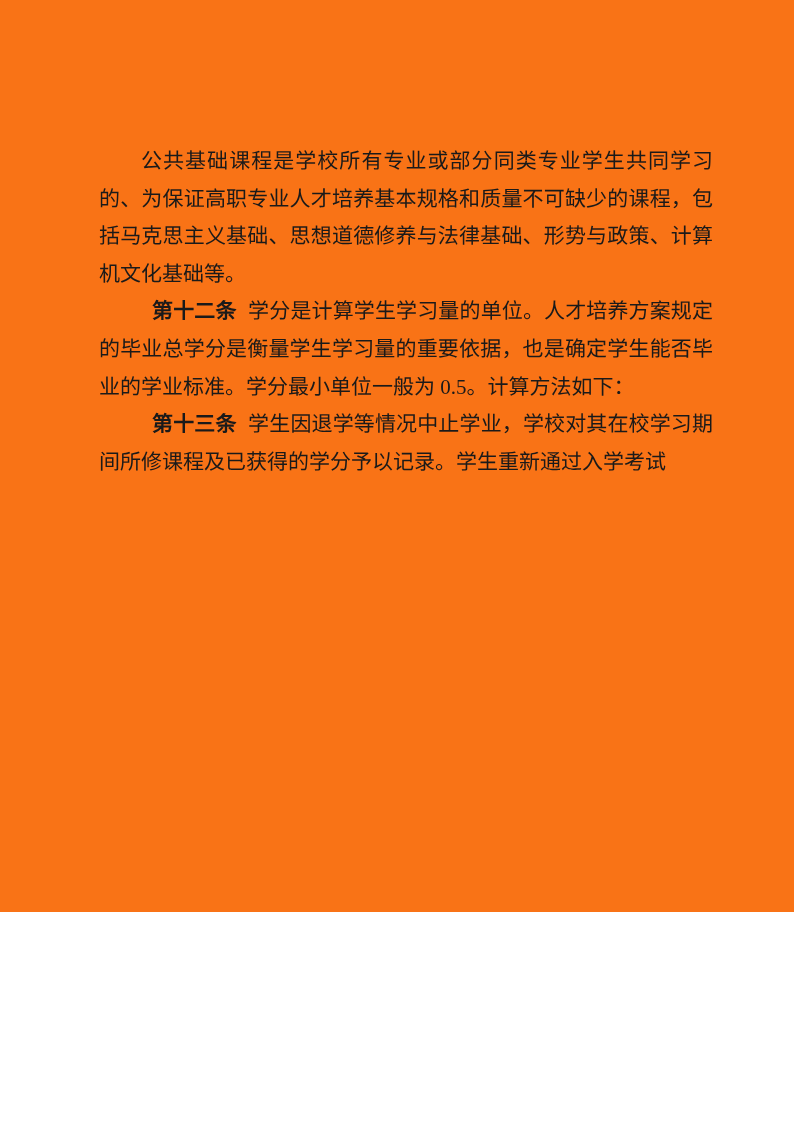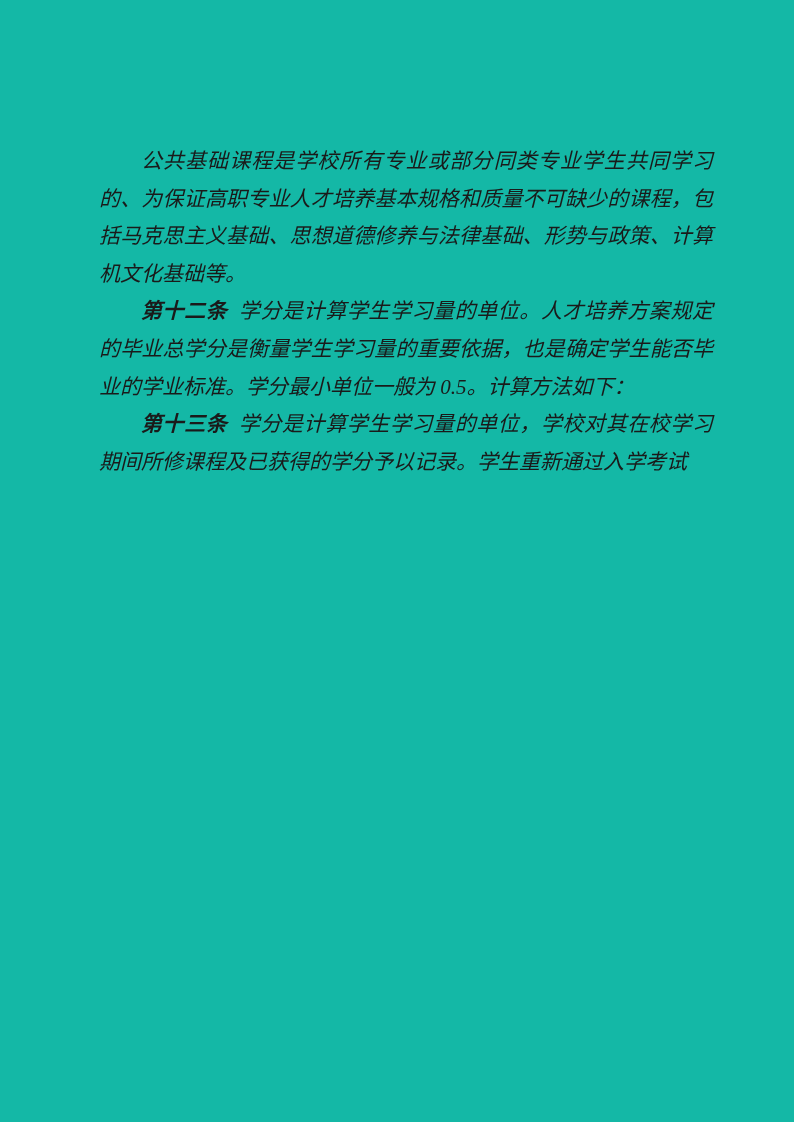--- a/index.html
+++ b/index.html
@@ -3,24 +3,23 @@
 <meta charset="utf-8">
 <style>
   html, body {
     margin: 0;
     padding: 0;
     background: #ffffff;
   }
   .page {
     position: relative;
     width: 794px;
-    height: 1122px;
-    background: #14b8a6;
+    height: 912px;
+    background: #f97316;
     overflow: hidden;
-    font-style: italic;
   }
   .content {
     position: absolute;
     left: 99px;
     top: 143px;
     width: 614px;
   }
   p.para {
     margin: 0;
     padding: 0;
@@ -29,20 +28,21 @@
     line-height: 37.6px;
     color: #1a1a1a;
     text-align: justify;
     text-indent: 2em;
     word-break: normal;
     overflow-wrap: break-word;
   }
   p.para .lead {
     font-weight: bold;
     margin-right: 0.55em;
+    margin-left: 11px;
   }
   p.para .lead:empty {
     display: none;
     margin: 0;
   }
   p.para .body-text {
     font-weight: normal;
   }
 </style>
 </head>
@@ -54,16 +54,16 @@
     <p class="para"><span class="body-text">公共基础课程是学校所有专业或部分同类专业学生共同学习的、为保证高职专业人才培养基本规格和质量不可缺少的课程，包括马克思主义基础、思想道德修养与法律基础、形势与政策、计算机文化基础等。</span></p>
 
 
 
 
     <p class="para"><b class="lead">第十二条</b><span class="body-text">学分是计算学生学习量的单位。人才培养方案规定的毕业总学分是衡量学生学习量的重要依据，也是确定学生能否毕业的学业标准。学分最小单位一般为 0.5。计算方法如下：</span></p>
 
 
 
 
-    <p class="para"><b class="lead">第十三条</b><span class="body-text">学分是计算学生学习量的单位，学校对其在校学习期间所修课程及已获得的学分予以记录。学生重新通过入学考试</span></p>
+    <p class="para"><b class="lead">第十三条</b><span class="body-text">学生因退学等情况中止学业，学校对其在校学习期间所修课程及已获得的学分予以记录。学生重新通过入学考试</span></p>
 
   </div>
 </div>
 
 </body></html>

